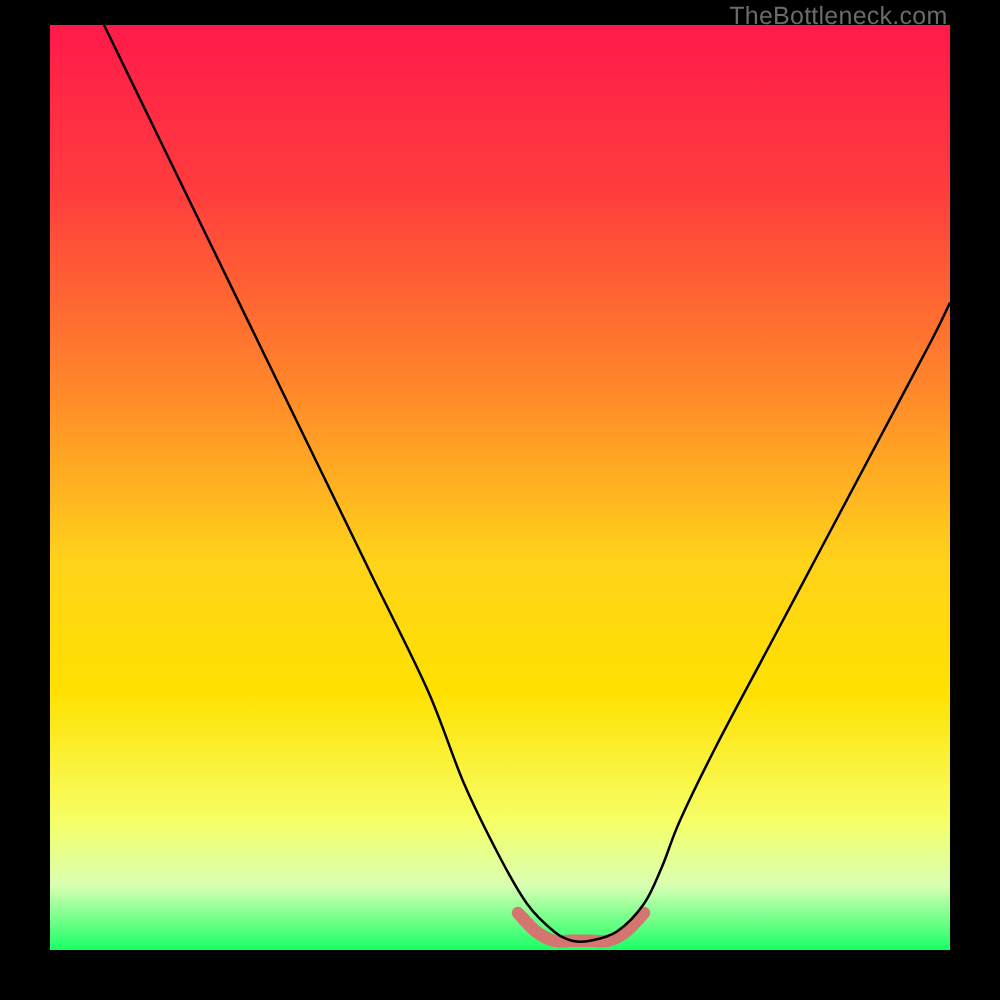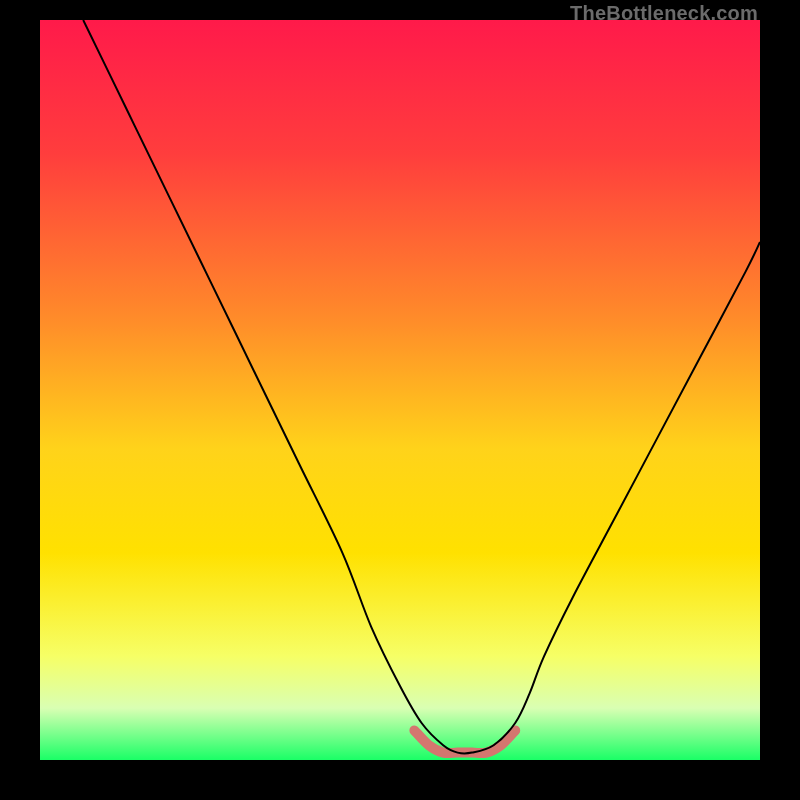--- a/index.html
+++ b/index.html
@@ -1,21 +1,21 @@
 <!DOCTYPE html>
 <html><head>
 <meta charset="utf-8">
 <style>
   * { margin: 0; padding: 0; box-sizing: border-box; }
   body { width: 800px; height: 800px; background: #000; position: relative; font-family: Arial, sans-serif; }
   .container { width: 800px; height: 800px; position: relative; }
   .plot-area { position: absolute; left: 40px; top: 20px; width: 720px; height: 740px; overflow: hidden; }
   .gradient-bg { position: absolute; left: 0; top: 0; width: 100%; height: 100%; }
   svg.curves { position: absolute; left: 0; top: 0; width: 100%; height: 100%; }
-  .watermark { position: absolute; top: 2px; right: 42px; color: #6b6b6b; font-size: 20px; font-weight: 700; letter-spacing: 0.2px; }
+  .watermark { position: absolute; top: 2px; right: 42px; color: #6b6b6b; font-size: 20px; font-weight: 400; letter-spacing: 0.2px; }
 </style>
 </head>
 <body>
 
 <div class="container">
   <div class="watermark">TheBottleneck.com</div>
 
   <div class="plot-area">
 
     <svg class="gradient-bg" viewBox="0 0 720 740" preserveAspectRatio="none">

